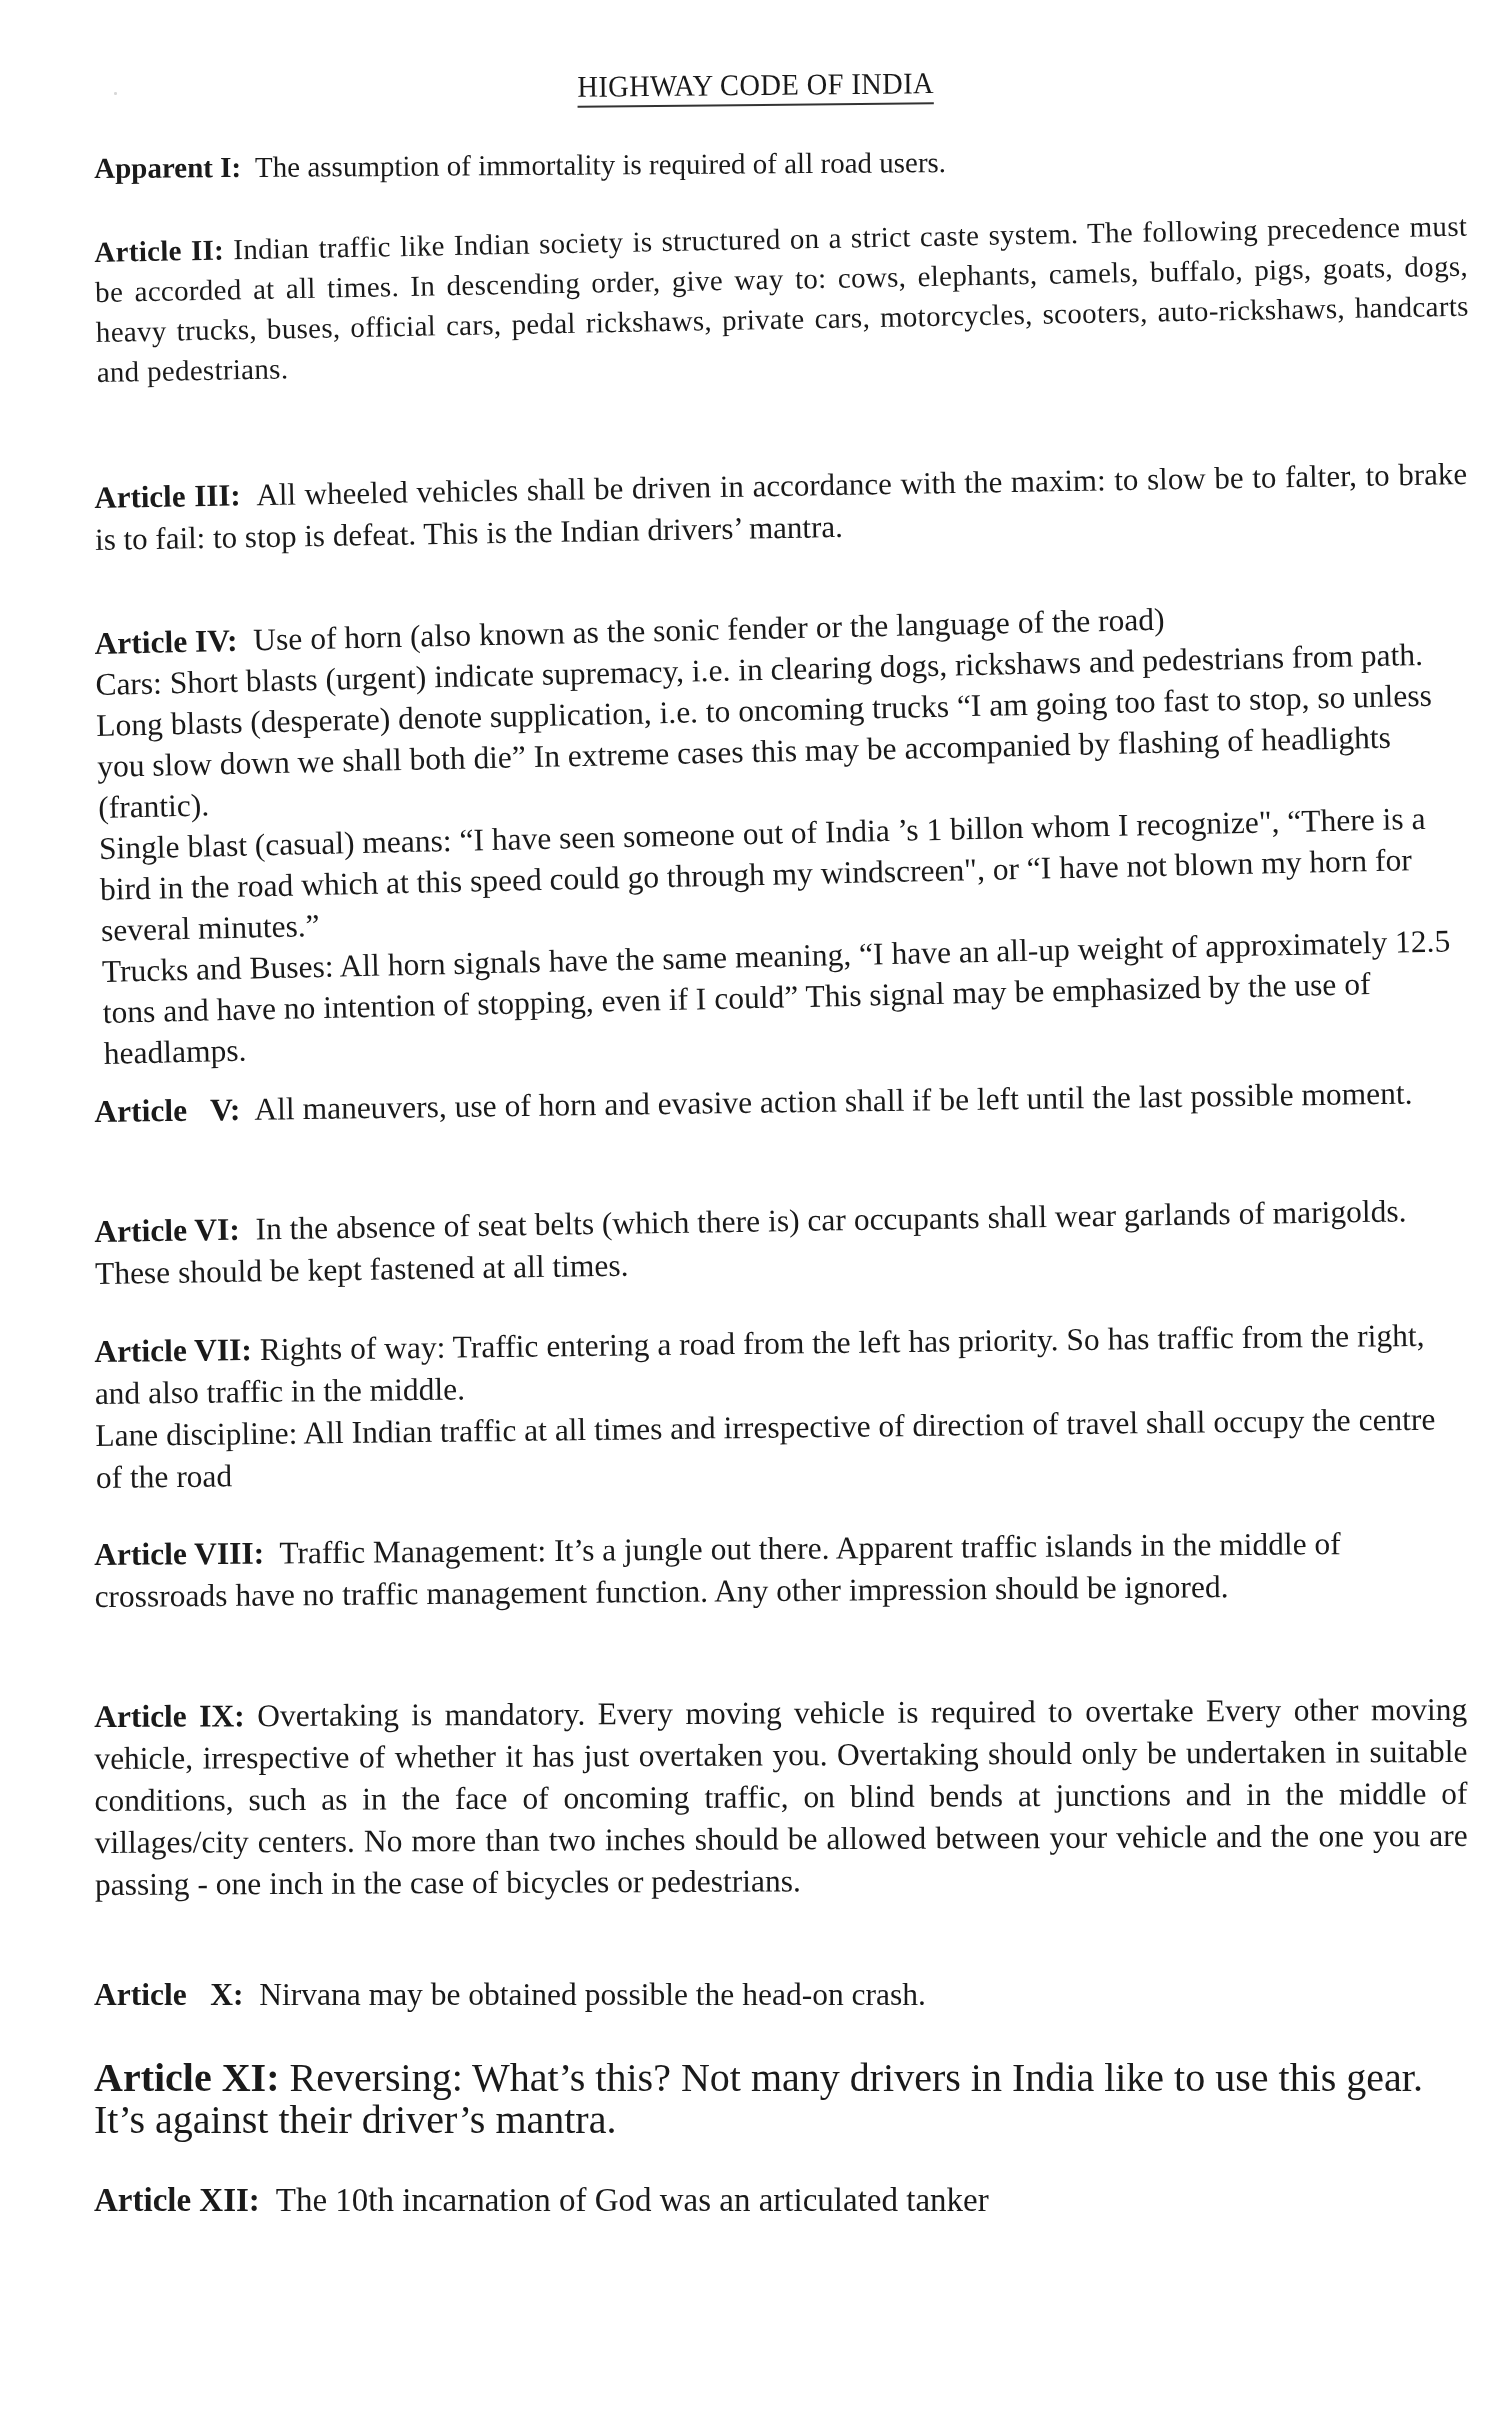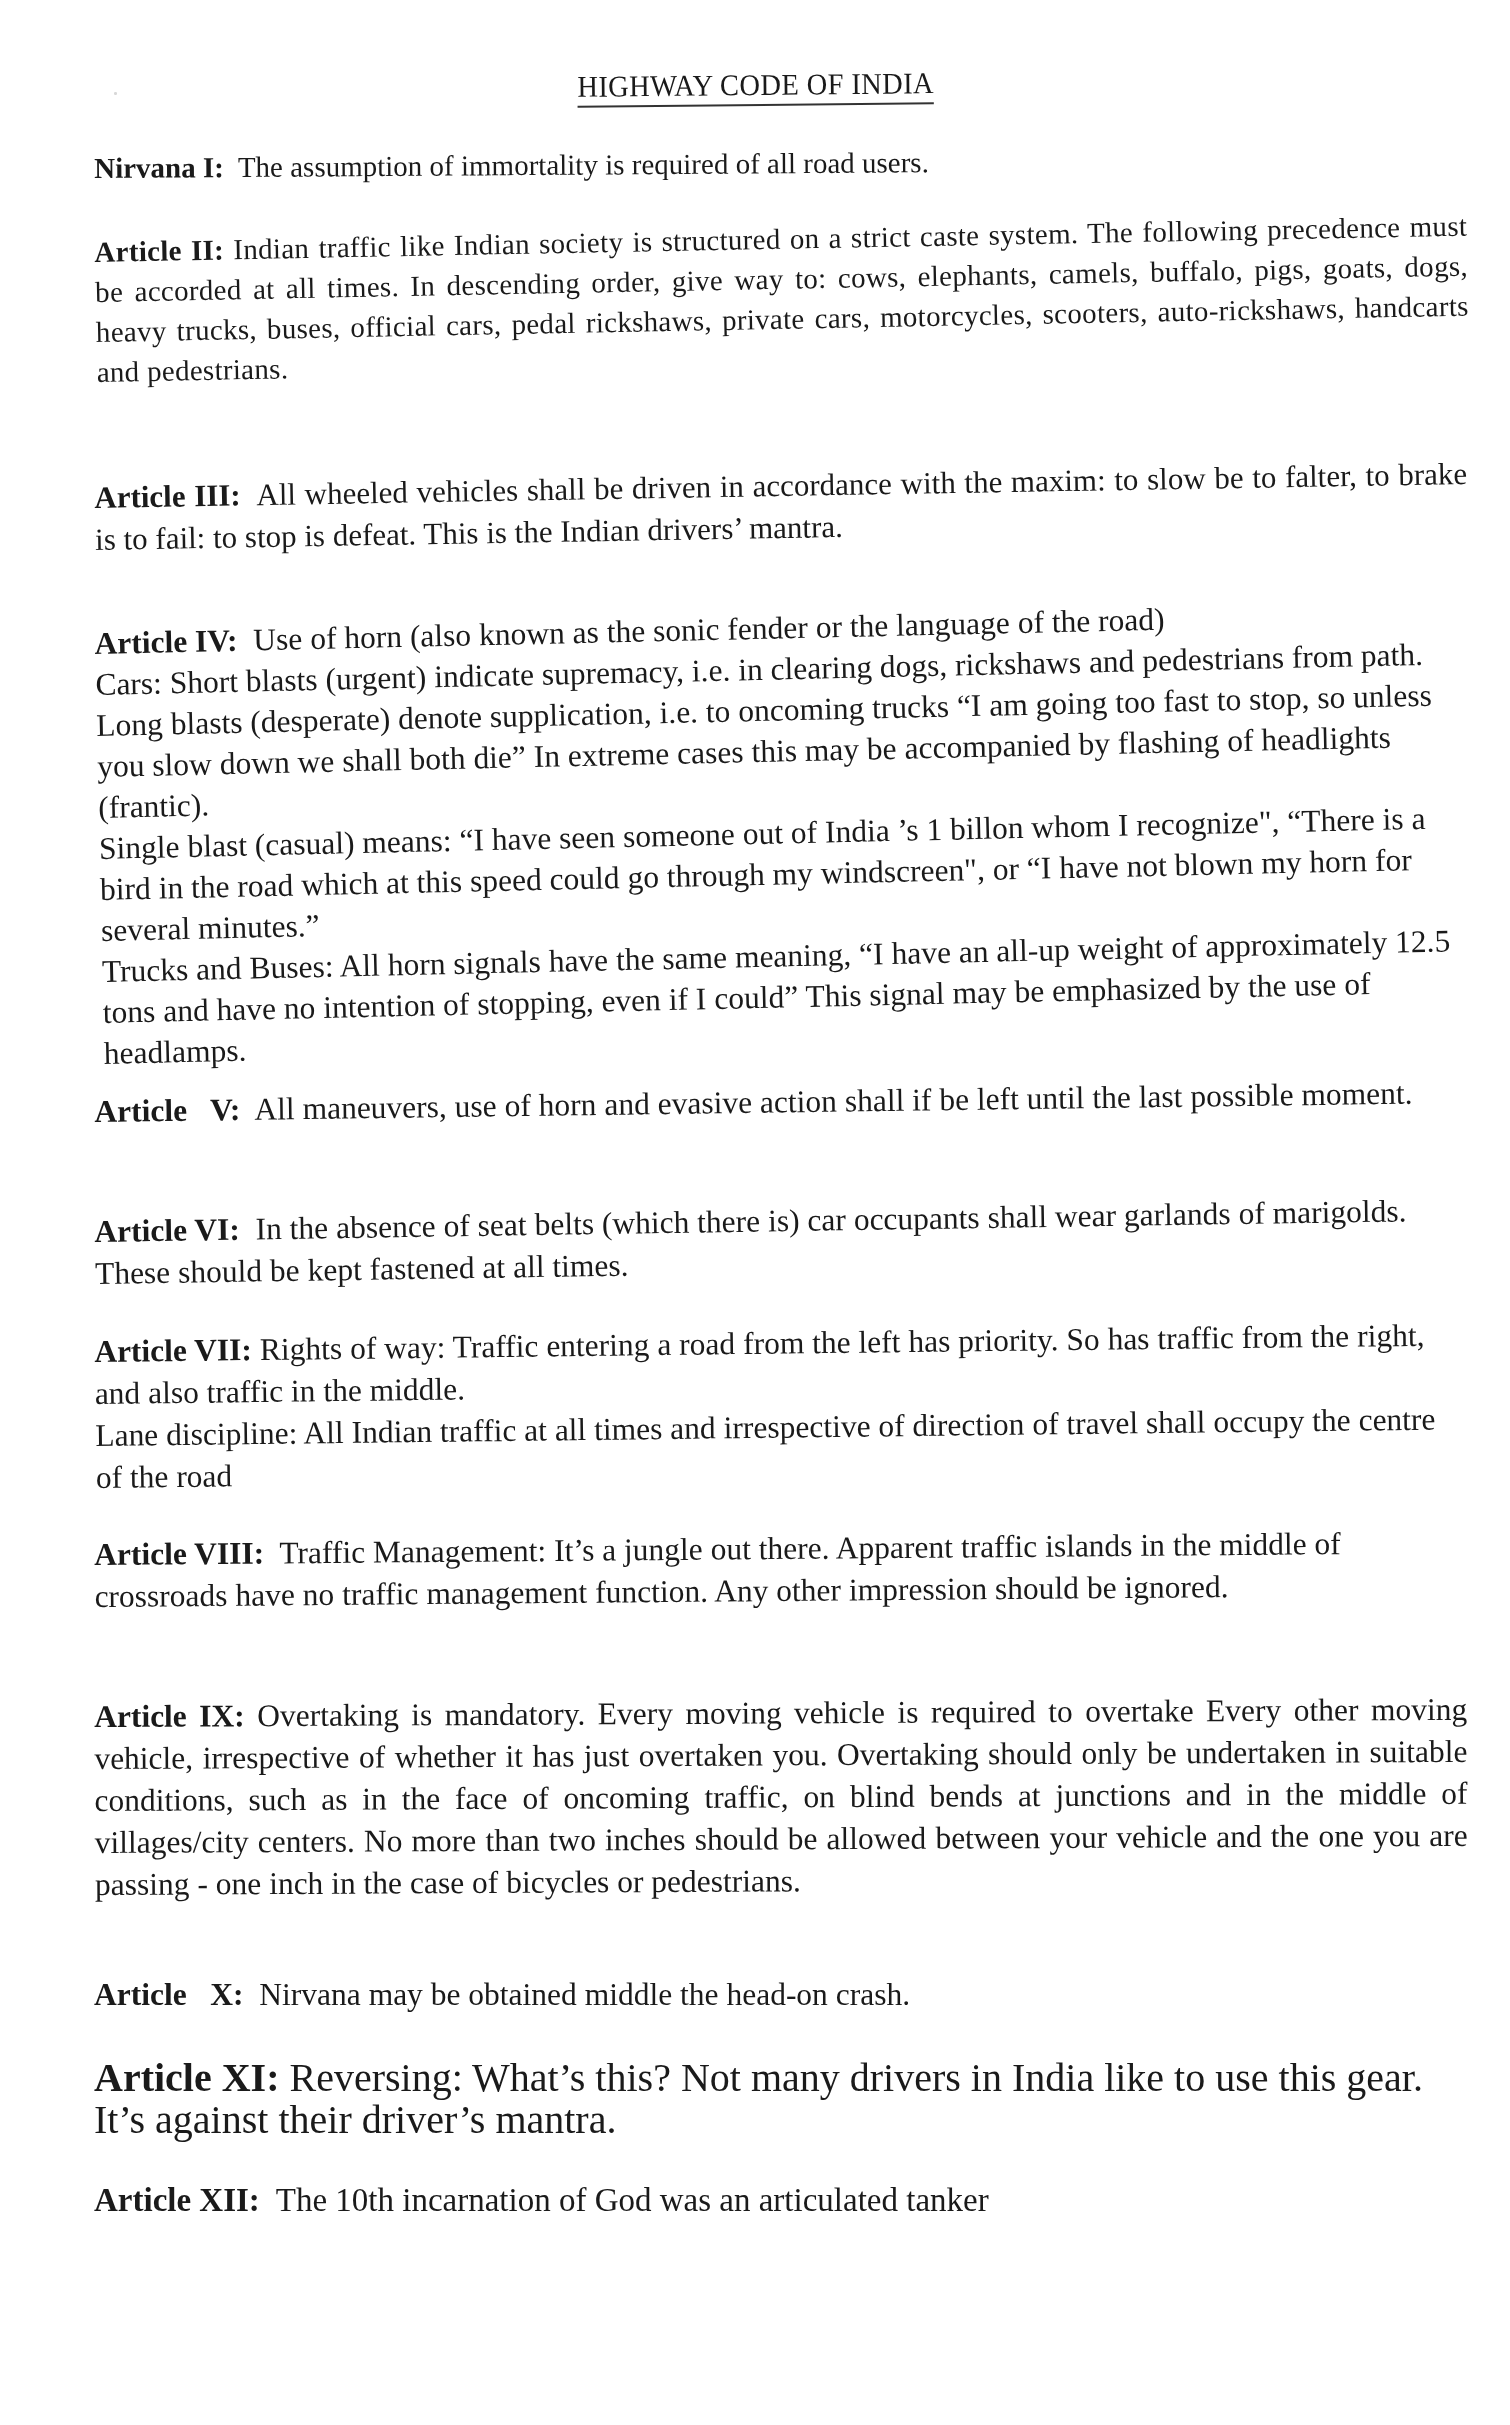--- a/index.html
+++ b/index.html
@@ -69,21 +69,21 @@
 </head>
 <body>
 
 <div class="page">
 
   <div class="title">
     <span>HIGHWAY CODE OF INDIA</span>
   </div>
 
   <div class="article" id="a1">
-    <p><span class="label">Nirvana I:</span>&nbsp; <span>The assumption of immortality is required of all road users.</span></p>
+    <p><span class="label">Apparent I:</span>&nbsp; <span>The assumption of immortality is required of all road users.</span></p>
   </div>
 
   <div class="article justify" id="a2">
     <p><span class="label">Article II:</span> <span>Indian traffic like Indian society is structured on a strict caste system. The following precedence must be accorded at all times.  In descending order, give way to: cows, elephants, camels, buffalo, pigs, goats, dogs, heavy trucks, buses, official cars, pedal rickshaws, private cars, motorcycles, scooters, auto-rickshaws, handcarts and pedestrians.</span></p>
   </div>
 
   <div class="article justify" id="a3">
     <p><span class="label">Article III:</span>&nbsp; <span>All wheeled vehicles shall be driven in accordance with the maxim: to slow be to falter, to brake is to fail: to stop is defeat. This is the Indian drivers’ mantra.</span></p>
   </div>
 
@@ -109,21 +109,21 @@
 
   <div class="article" id="a8">
     <p><span class="label">Article VIII:</span>&nbsp; <span>Traffic Management: It’s a jungle out there. Apparent traffic islands in the middle of crossroads have no traffic management function. Any other impression should be ignored.</span></p>
   </div>
 
   <div class="article justify" id="a9">
     <p><span class="label">Article IX:</span> <span>Overtaking is mandatory. Every moving vehicle is required to overtake Every other moving vehicle, irrespective of whether it has just overtaken you. Overtaking should only be undertaken in suitable conditions, such as in the face of oncoming traffic, on blind bends at junctions and in the middle of villages/city centers. No more than two inches should be allowed between your vehicle and the one you are passing - one inch in the case of bicycles or pedestrians.</span></p>
   </div>
 
   <div class="article" id="a10">
-    <p><span class="label" style="white-space:pre;">Article   X:</span>&nbsp; <span>Nirvana may be obtained middle the head-on crash.</span></p>
+    <p><span class="label" style="white-space:pre;">Article   X:</span>&nbsp; <span>Nirvana may be obtained possible the head-on crash.</span></p>
   </div>
 
   <div class="article" id="a11">
     <p><span class="label">Article XI:</span> <span>Reversing: What’s this? Not many drivers in India like to use this gear. It’s against their driver’s mantra.</span></p>
   </div>
 
   <div class="article" id="a12">
     <p><span class="label">Article XII:</span>&nbsp; <span>The 10th incarnation of God was an articulated tanker</span></p>
   </div>
 

